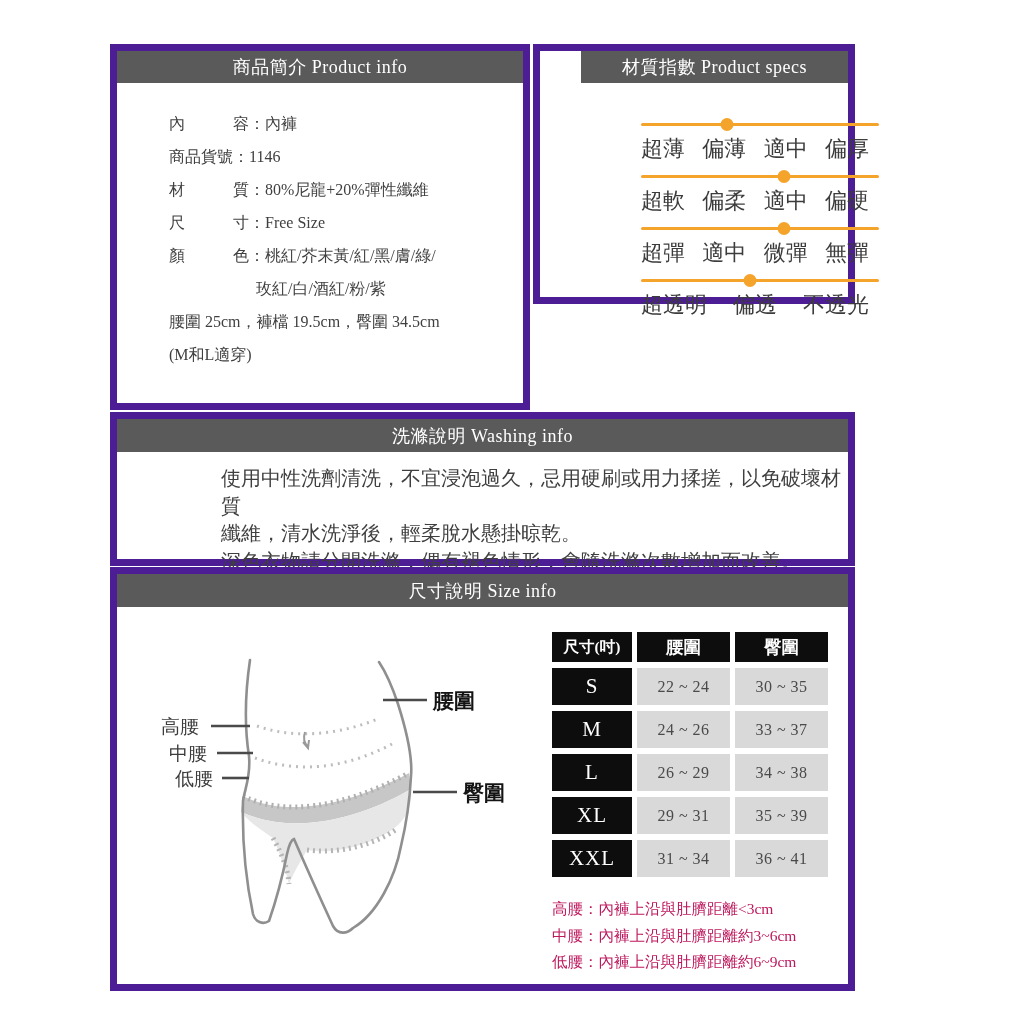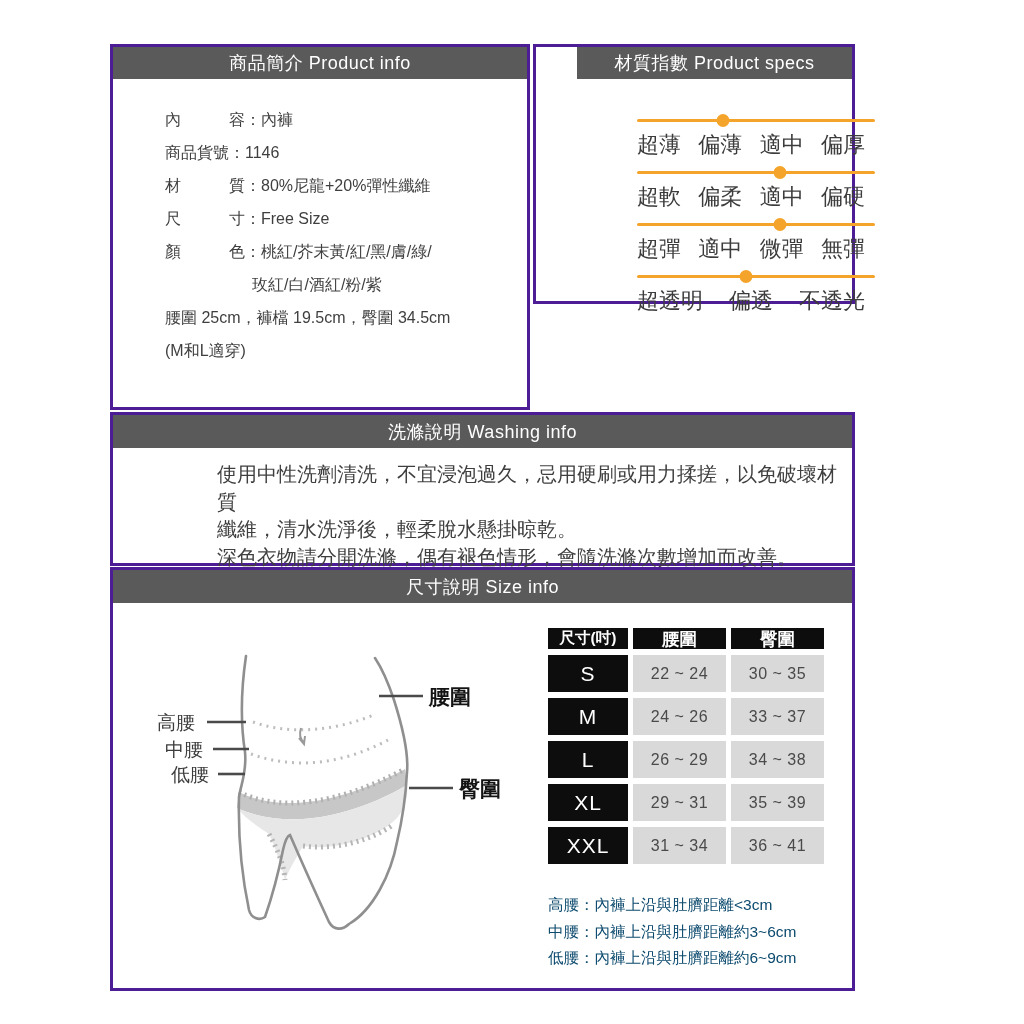--- a/index.html
+++ b/index.html
@@ -1,19 +1,19 @@
 <!DOCTYPE html>
 <html><head>
 <meta charset="utf-8">
 <style>
   html,body{margin:0;padding:0;background:#ffffff;}
   body{font-family:"Liberation Sans","DejaVu Sans",sans-serif;color:#3f3f3f;}
   .page{position:relative;width:1024px;height:1024px;background:#fff;overflow:hidden;}
 
-  .panel{position:absolute;background:#fff;border:3px solid #4c1d95;box-sizing:border-box;}
+  .panel{position:absolute;background:#fff;border:7px solid #4c1d95;box-sizing:border-box;font-family:Liberation Serif, serif;}
   .panel-header{height:32px;background:#5a5a5a;color:#fff;display:flex;align-items:center;justify-content:center;
     font-size:18px;letter-spacing:0.5px;}
 
   
   .info-lines{padding:24px 0 0 52px;}
   .info-line{height:33px;line-height:33px;font-size:16px;white-space:nowrap;}
   .info-line.indent{padding-left:87px;}
 
   
   .sliders{padding:30px 0 0 0;}
@@ -27,28 +27,28 @@
   .wash-lines{padding:13px 0 0 104px;}
   .wash-line{line-height:27.5px;font-size:20px;}
 
   
   .size-table{position:absolute;left:435px;top:58px;width:276px;}
   .tbl-row{display:flex;margin-bottom:6px;}
   .tbl-cell{box-sizing:border-box;display:flex;align-items:center;justify-content:center;}
   .c1{width:80px;margin-right:5px;}
   .c2{width:93px;margin-right:5px;}
   .c3{width:93px;}
-  .head-cell{height:21px;background:#0d0d0d;color:#fff;font-weight:bold;}
+  .head-cell{height:30px;background:#0d0d0d;color:#fff;font-weight:bold;}
   .head-cell.c1{font-size:15.5px;}
   .head-cell.c2,.head-cell.c3{font-size:17.5px;}
   .size-cell{height:37px;background:#0d0d0d;color:#fff;font-size:21px;letter-spacing:1px;}
   .val-cell{height:37px;background:#d9d9d9;color:#4a4a4a;font-size:16px;letter-spacing:0.5px;}
 
   .size-notes{position:absolute;left:435px;top:322px;}
-  .size-note{line-height:26.5px;font-size:15.5px;color:#0c4a6e;white-space:nowrap;}
+  .size-note{line-height:26.5px;font-size:15.5px;color:#be185d;white-space:nowrap;}
 
   .diagram{position:absolute;left:20px;top:52px;}
 </style>
 </head>
 <body>
 
 <div class="page">
 
   <div class="panel" style="left:110px;top:44px;width:420px;height:366px;">
     <div class="panel-header">商品簡介 Product info</div>

